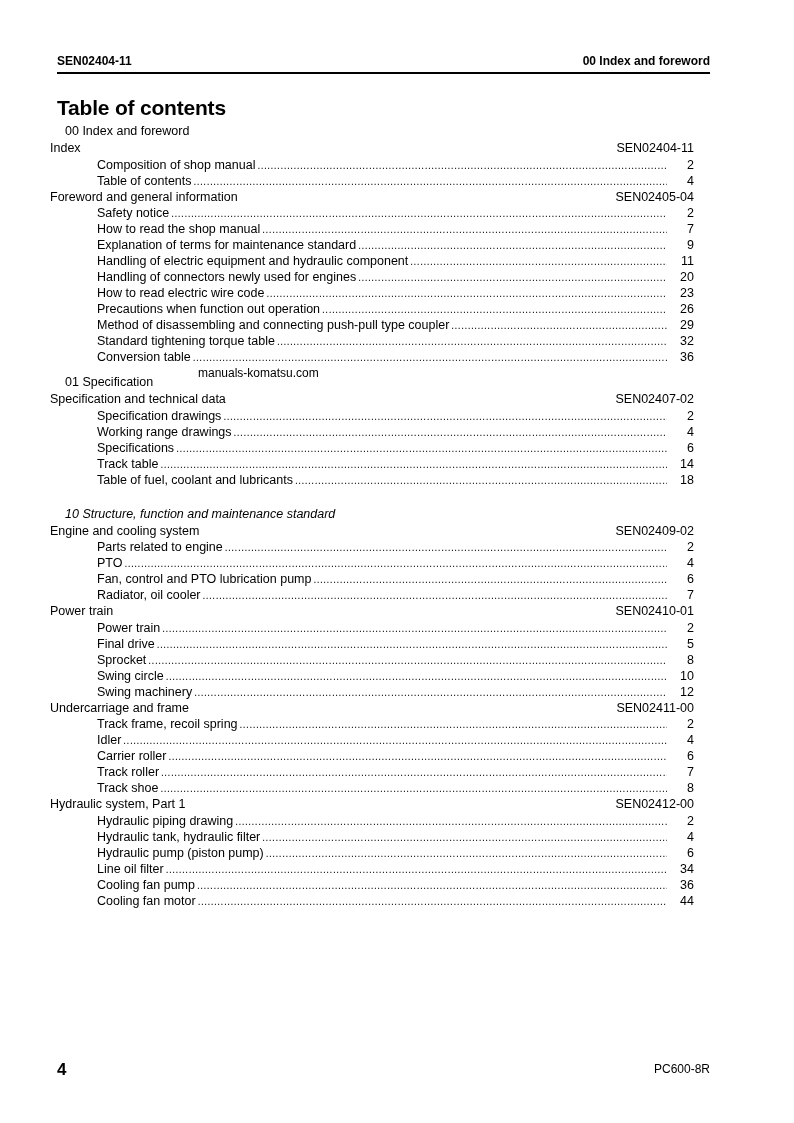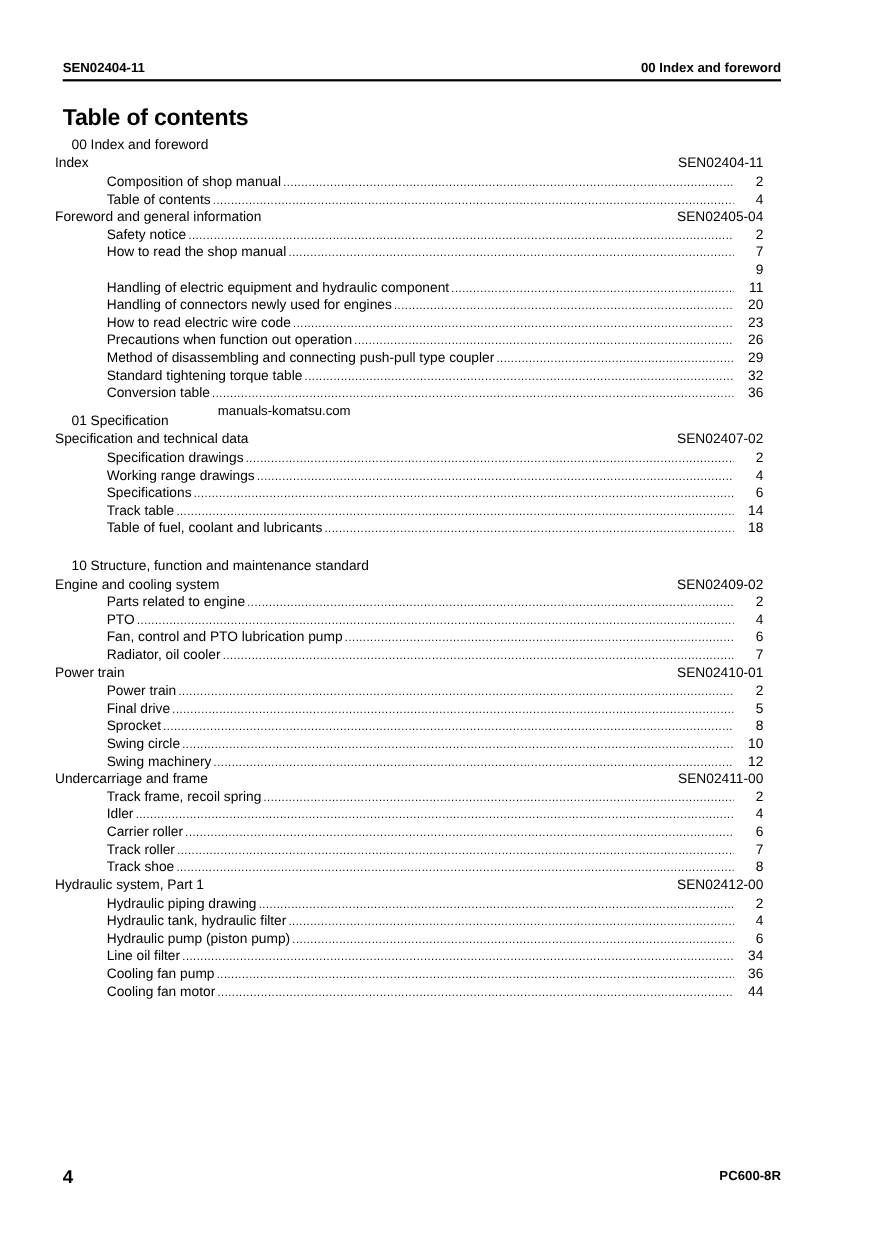--- a/index.html
+++ b/index.html
@@ -10,30 +10,30 @@
   .hdr .l { position: absolute; left: 0; top: 0; }
   .hdr .r { position: absolute; right: 0; top: 0; }
   .rule { position: absolute; top: 72px; left: 57px; width: 653px; height: 2px; background: #000; }
   .title { position: absolute; top: 96px; left: 57px; font-size: 21px; font-weight: bold; margin: 0; letter-spacing: -0.2px; }
   .toc { position: absolute; top: 122px; left: 0; width: 794px; font-size: 12.5px; }
   .row { position: relative; height: 16px; line-height: 16px; white-space: nowrap; }
   .row.l1 { padding-left: 65px; height: 18px; line-height: 18px; }
   .row.l2 { padding-left: 50px; height: 16.5px; line-height: 16px; }
   .row.l3 { padding-left: 97px; }
   .row.gap { margin-top: 8px; }
-  .row.gap2 { margin-top: 17px; }
+  .row.gap2 { margin-top: 17px; font-style: italic; }
   .l2 .code { position: absolute; right: 100px; top: 0; }
   .l3 .lead { display: flex; width: 570px; }
   .l3 .txt { flex: 0 0 auto; padding-right: 2px; }
   .l3 .dots { flex: 1 1 auto; overflow: hidden; color: #000; letter-spacing: 0.5px; }
   .l3 .dots::before { content: "...................................................................................................................................................................................................................................................................."; font-size: 10px; }
   .l3 .pg { position: absolute; right: 100px; top: 0; text-align: right; }
   .watermark { position: absolute; top: 366px; left: 198px; font-size: 12px; color: #000; }
   .footer-l { position: absolute; top: 1060px; left: 57px; font-size: 17px; font-weight: bold; }
-  .footer-r { position: absolute; top: 1062px; right: 84px; font-size: 12px; font-weight: bold; }
+  .footer-r { position: absolute; top: 1062px; right: 84px; font-size: 12px; font-weight: normal; }
 </style>
 </head>
 <body>
 
 <div class="hdr">
   <span class="l">SEN02404-11</span>
   <span class="r">00 Index and foreword</span>
 </div>
 <div class="rule"></div>
 
@@ -65,20 +65,24 @@
       <span class="pg">2</span>
     </div>
     <div class="row l3">
       <div class="lead">
         <span class="txt">How to read the shop manual</span>
         <span class="dots"></span>
       </div>
       <span class="pg">7</span>
     </div>
     <div class="row l3">
+      <div class="lead">
+        <span class="txt">Explanation of terms for maintenance standard</span>
+        <span class="dots"></span>
+      </div>
       <span class="pg">9</span>
     </div>
     <div class="row l3">
       <div class="lead">
         <span class="txt">Handling of electric equipment and hydraulic component</span>
         <span class="dots"></span>
       </div>
       <span class="pg">11</span>
     </div>
     <div class="row l3">

